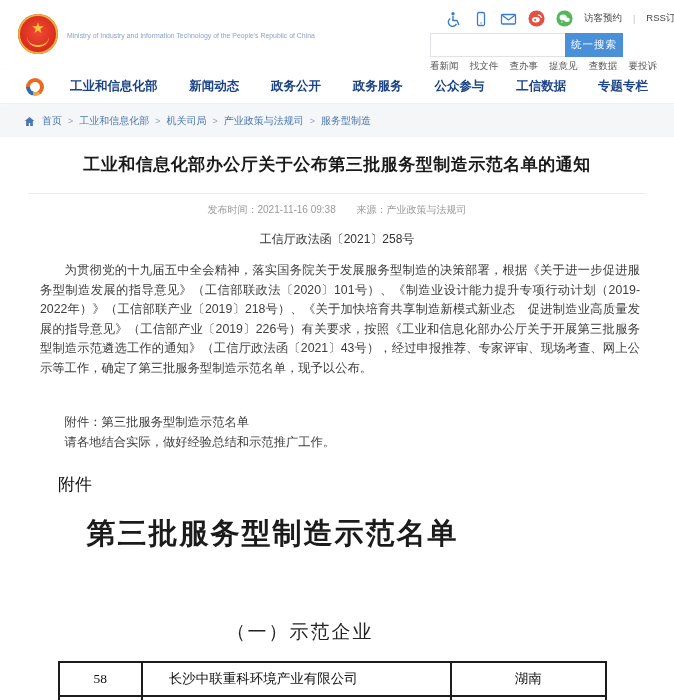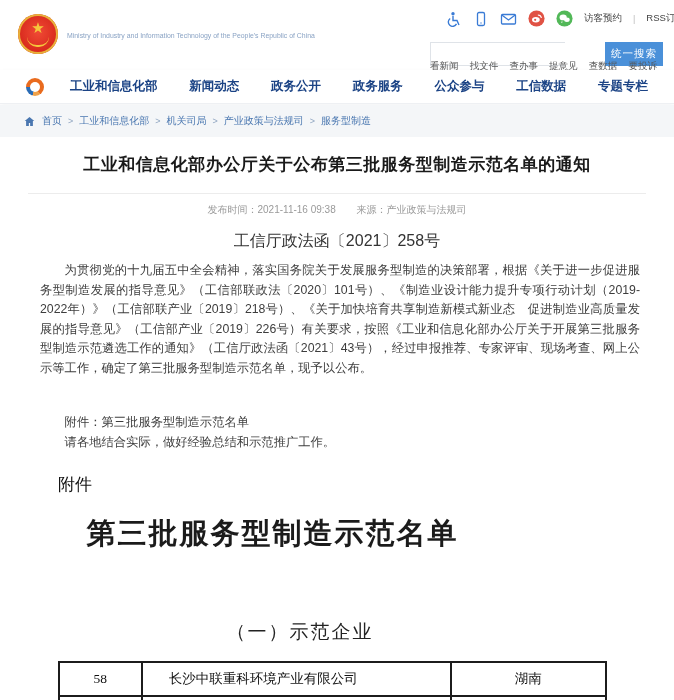--- a/index.html
+++ b/index.html
@@ -28,21 +28,21 @@
   }
   .brand-cn { font-size:21px; font-weight:bold; color:#1e5bb0; letter-spacing:1.5px; white-space:nowrap; }
   .brand-en { font-size:6.9px; color:#8aa3c4; margin-top:3px; white-space:nowrap; }
 
   .utility-row { position:absolute; top:10px; left:444px; display:flex; align-items:center; gap:11px; }
   .uicon { width:17px; height:17px; display:inline-flex; align-items:center; justify-content:center; cursor:pointer; }
   .uicon svg { display:block; }
   .utility-text { font-size:9.5px; color:#444; white-space:nowrap; cursor:pointer; }
   .utility-sep { font-size:9px; color:#bbb; }
 
-  .search-row { position:absolute; top:42px; left:430px; display:flex;gap:40px; }
+  .search-row { position:absolute; top:33px; left:430px; display:flex; }
   .search-input { width:135px; height:24px; border:1px solid #dfe3e8; border-right:none; background:#fff; outline:none; padding:0 6px; font-size:11px; }
   .search-btn { width:58px; height:24px; background:#4a90d9; color:#fff; border:none; font-size:10.5px; cursor:pointer; font-family:inherit; letter-spacing:1px; }
 
   .quick-links { position:absolute; top:60px; left:430px; width:227px; display:flex; justify-content:space-between; }
   .quick-link { font-size:9.5px; color:#555; cursor:pointer; white-space:nowrap; }
 
   
   .nav {
     position:absolute; top:70px; left:0; right:0; height:34px; background:#fff;
     display:flex; align-items:center; padding:0 26px 0 26px;
@@ -61,21 +61,21 @@
   }
   .crumb { color:#4a77b0; cursor:pointer; white-space:nowrap; }
   .crumb-sep { color:#8fa5c0; font-size:9px; }
   .home-icon { display:inline-flex; margin-right:1px; }
 
   
   .article-title { position:absolute; top:153px; left:40px; right:40px; text-align:center; font-size:17px; font-weight:bold; color:#1a1a1a; letter-spacing:0.5px; }
   .title-divider { position:absolute; top:193px; left:28px; right:28px; border-top:1px solid #ececec; }
   .meta { position:absolute; top:203px; left:0; right:0; text-align:center; font-size:10px; color:#9a9a9a; }
   .meta span { margin:18px 9px; }
-  .doc-number { position:absolute; top:231px; left:0; right:0; text-align:center; font-size:16px; color:#333; }
+  .doc-number { position:absolute; top:231px; left:0; right:0; text-align:center; font-size:12px; color:#333; }
 
   .body-text { position:absolute; top:261px; left:40px; right:34px; font-size:12.3px; line-height:19.5px; color:#3d3d3d; text-align:justify; }
   .body-text p { margin:0; }
   .body-text p.indent { text-indent:2em; }
   .body-text p.attach-note { margin-top:35px; }
 
   
   .attach-label { position:absolute; top:473px; left:58px; font-size:17px; color:#111; }
   .attach-title { position:absolute; top:514px; left:0; width:545px; text-align:center; font-size:29px; font-weight:bold; color:#1b1b1b; letter-spacing:2px; }
   .attach-section { position:absolute; top:619px; left:0; width:600px; text-align:center; font-size:19px; color:#222; letter-spacing:2px; }

